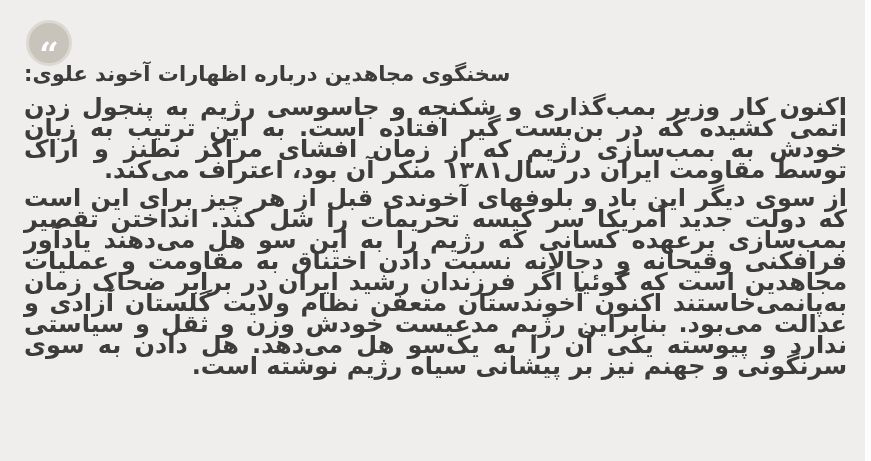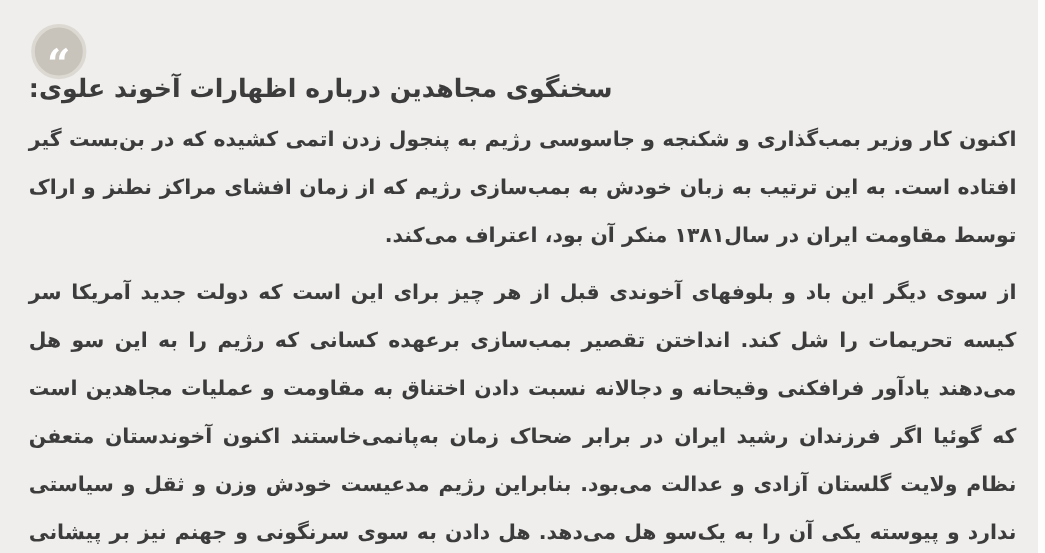--- a/index.html
+++ b/index.html
@@ -64,23 +64,23 @@
   .heading {
     margin: 0 0 7px 0;
     text-align: left;
     font-size: 21px;
     font-weight: bold;
     line-height: 32px;
   }
   .body-text {
     margin: 0;
     text-align: justify;
-    font-size: 17px;
+    font-size: 24px;
     font-weight: bold;
-    line-height: 40px;
+    line-height: 21px;
   }
   .body-text + .body-text {
     margin-top: 7px;
   }
 </style>
 </head>
 <body>
 
 <div class="page">
 

